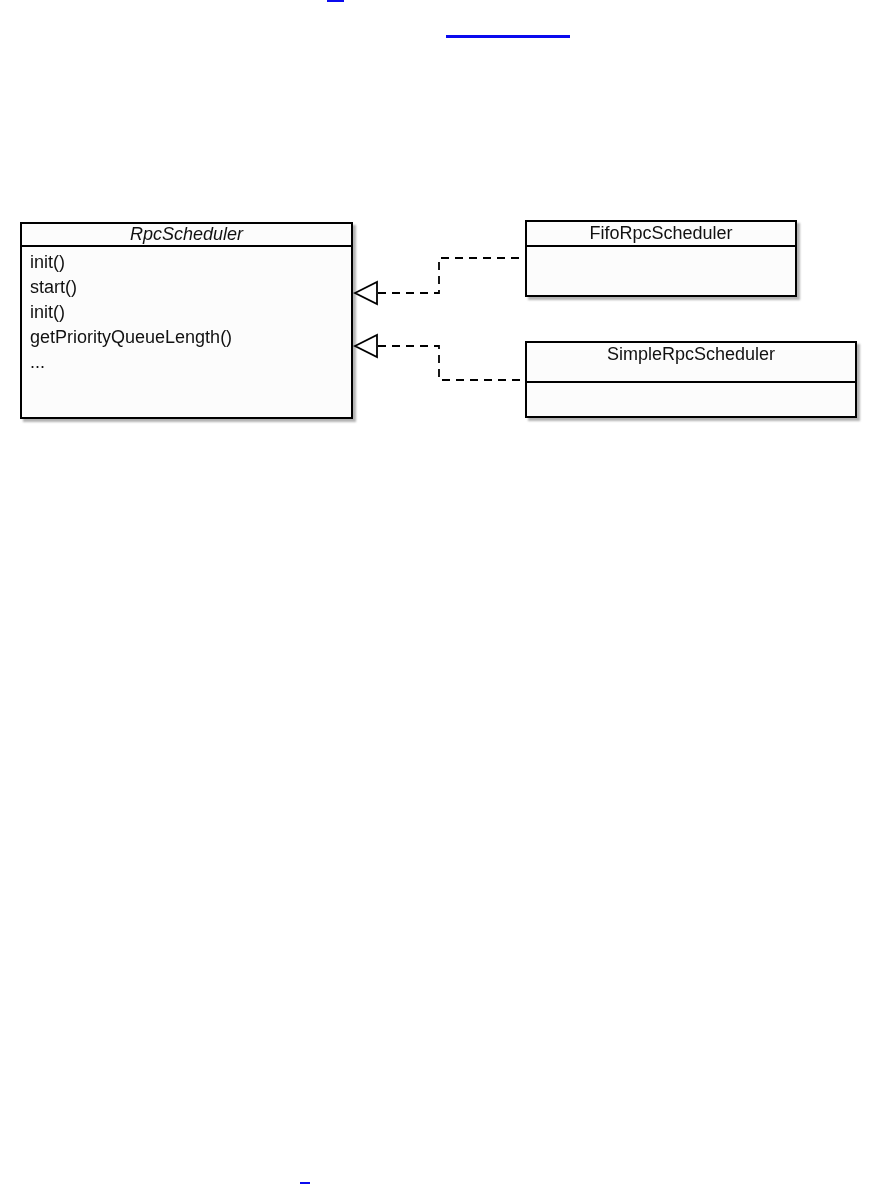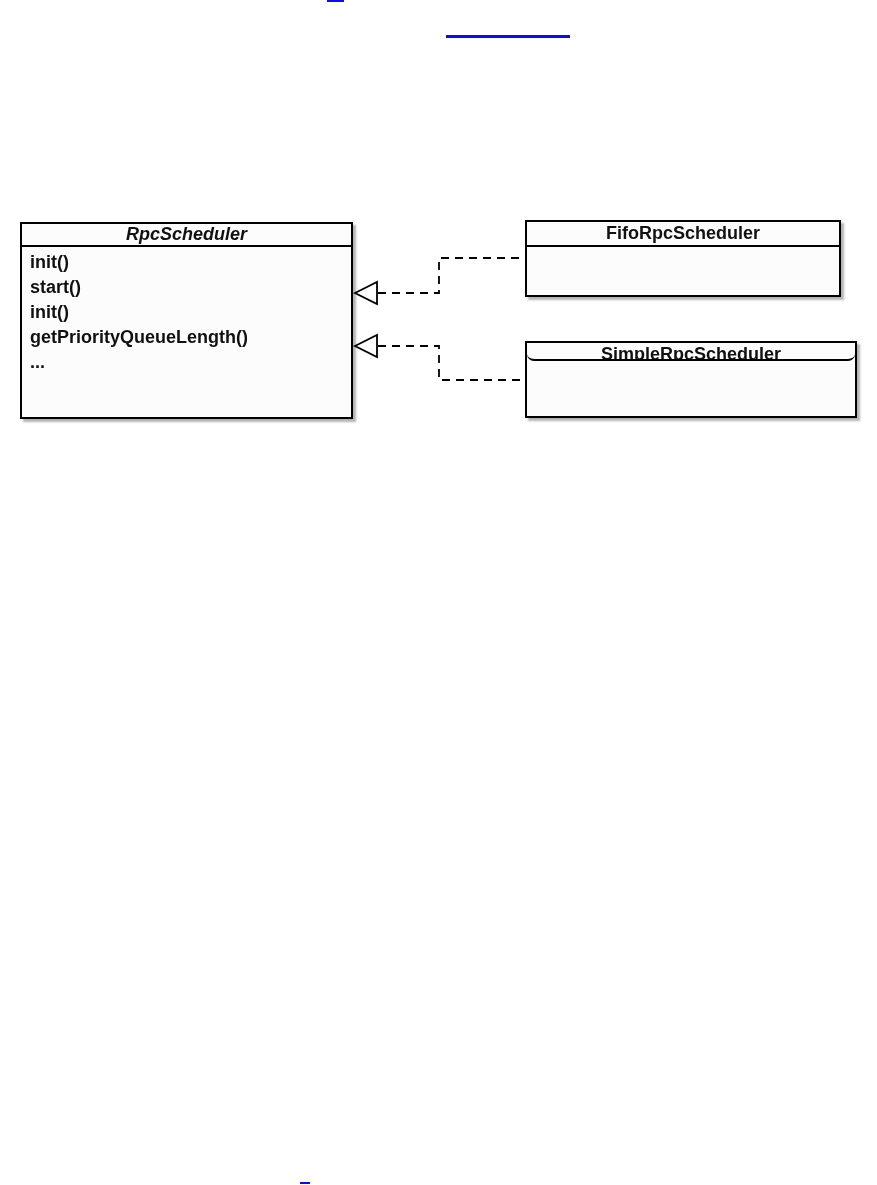--- a/index.html
+++ b/index.html
@@ -27,41 +27,41 @@
   
   .class-box {
     position: absolute;
     background: #fcfcfc;
     border: 2px solid #000000;
     box-shadow: 2.5px 3px 2px rgba(0,0,0,0.30);
   }
   .class-box .class-title {
     display: block;
     text-align: center;
-    font-weight: bold;
+    font-weight: normal;
     font-size: 18px;
     border-bottom: 2px solid #000000;
     white-space: nowrap;
     overflow: hidden;
   }
   .class-box.abstract .class-title { font-style: italic; }
 
   .box-rpc    { left: 20px;  top: 222px; width: 333px; height: 197px; }
   .box-rpc .class-title    { height: 23px; line-height: 21px; }
-  .box-fifo   { left: 525px; top: 220px; width: 316px; height: 77px; }
+  .box-fifo   { left: 525px; top: 220px; width: 272px; height: 77px; }
   .box-fifo .class-title   { height: 25px; line-height: 23px; }
   .box-simple { left: 525px; top: 341px; width: 332px; height: 77px; }
-  .box-simple .class-title { height: 18px; line-height: 23px; border-radius: 7px; }
+  .box-simple .class-title { height: 40px; line-height: 23px; }
 
   .class-body {
     padding: 3px 8px 0 8px;
     font-size: 18px;
     line-height: 25px;
   }
-  .method { white-space: nowrap; font-weight: bold; }
+  .method { white-space: nowrap; }
 
   
   .connector-layer {
     position: absolute;
     left: 0; top: 0;
     width: 877px; height: 1185px;
     pointer-events: none;
   }
 </style>
 </head>

